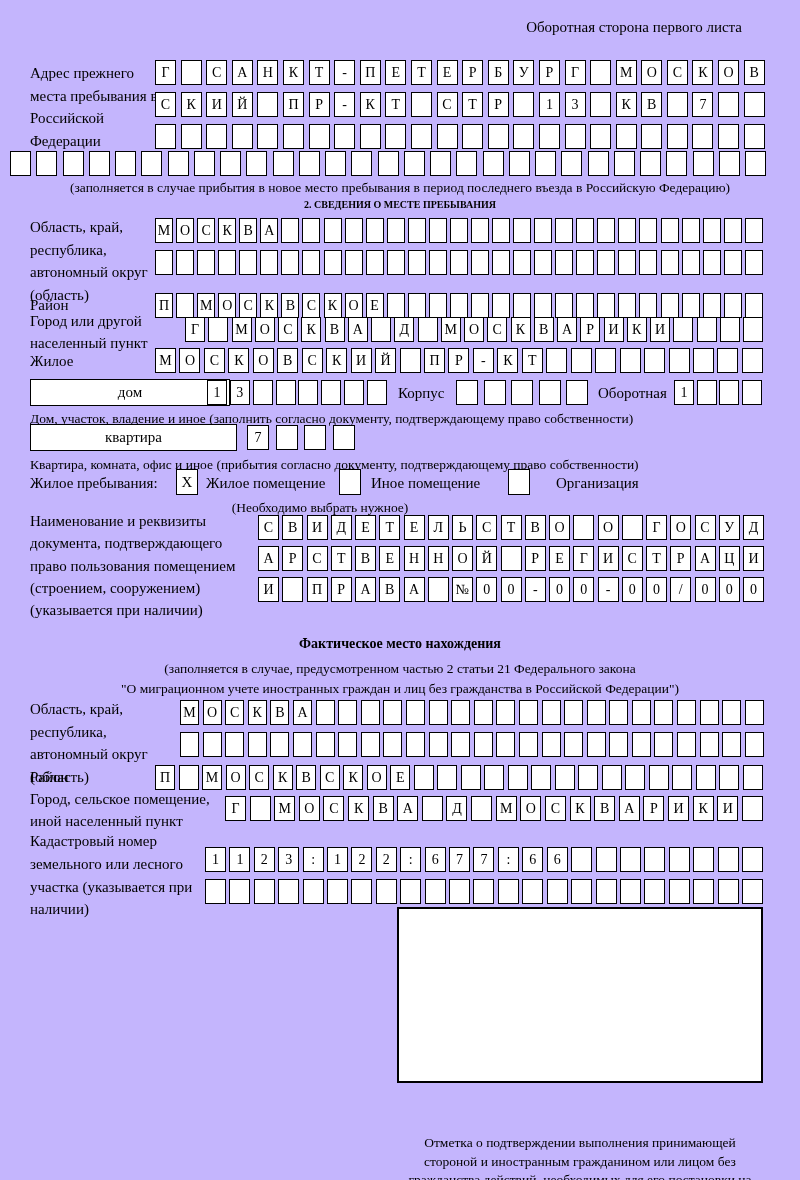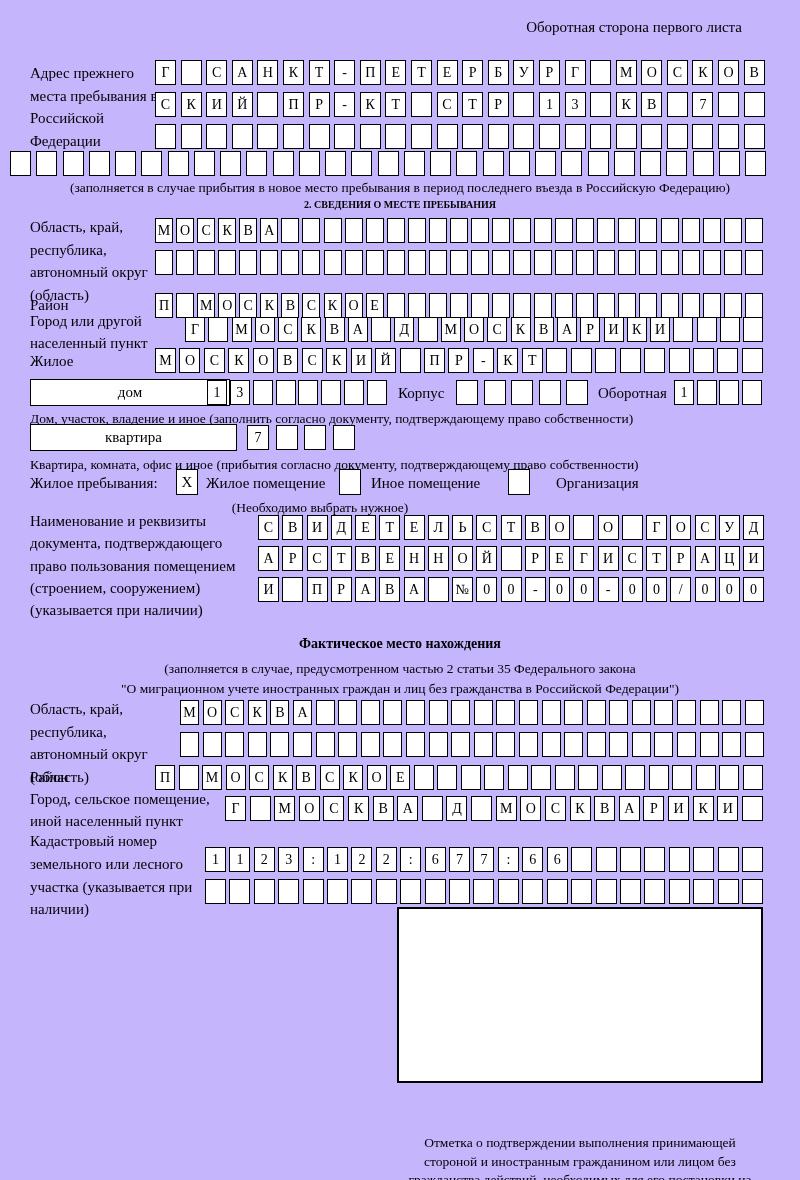--- a/index.html
+++ b/index.html
@@ -408,21 +408,21 @@
       <span class="cell">-</span>
       <span class="cell">0</span>
       <span class="cell">0</span>
       <span class="cell">/</span>
       <span class="cell">0</span>
       <span class="cell">0</span>
       <span class="cell">0</span>
     </div>
 
   <div class="title abs center" style="left:0;top:636px;width:800px;font-size:14px">Фактическое место нахождения</div>
-  <div class="note abs center" style="left:0;top:660px;width:800px">(заполняется в случае, предусмотренном частью 2 статьи 35 Федерального закона</div>
+  <div class="note abs center" style="left:0;top:660px;width:800px">(заполняется в случае, предусмотренном частью 2 статьи 21 Федерального закона</div>
   <div class="note abs center" style="left:0;top:680px;width:800px">"О миграционном учете иностранных граждан и лиц без гражданства в Российской Федерации")</div>
 
   <div class="lbl abs" style="left:30px;top:698px;width:140px;line-height:1.5">Область, край, республика, автономный округ (область)</div>
   <div class="cells abs" style="left:180px;top:700px;width:584px;--cw:19px">
       <span class="cell">М</span>
       <span class="cell">О</span>
       <span class="cell">С</span>
       <span class="cell">К</span>
       <span class="cell">В</span>
       <span class="cell">А</span>

